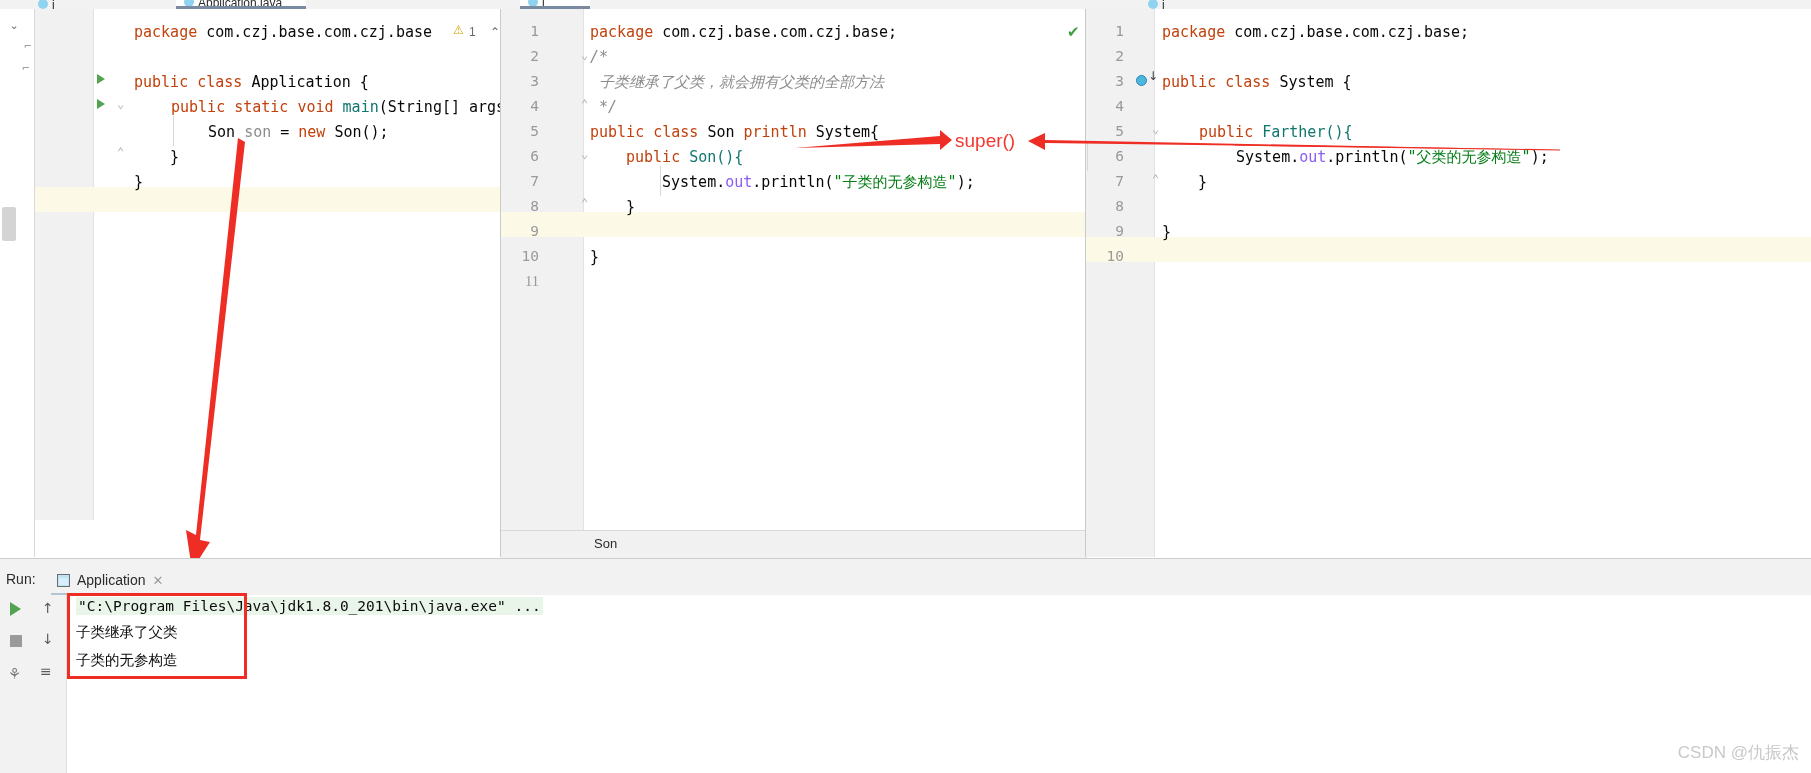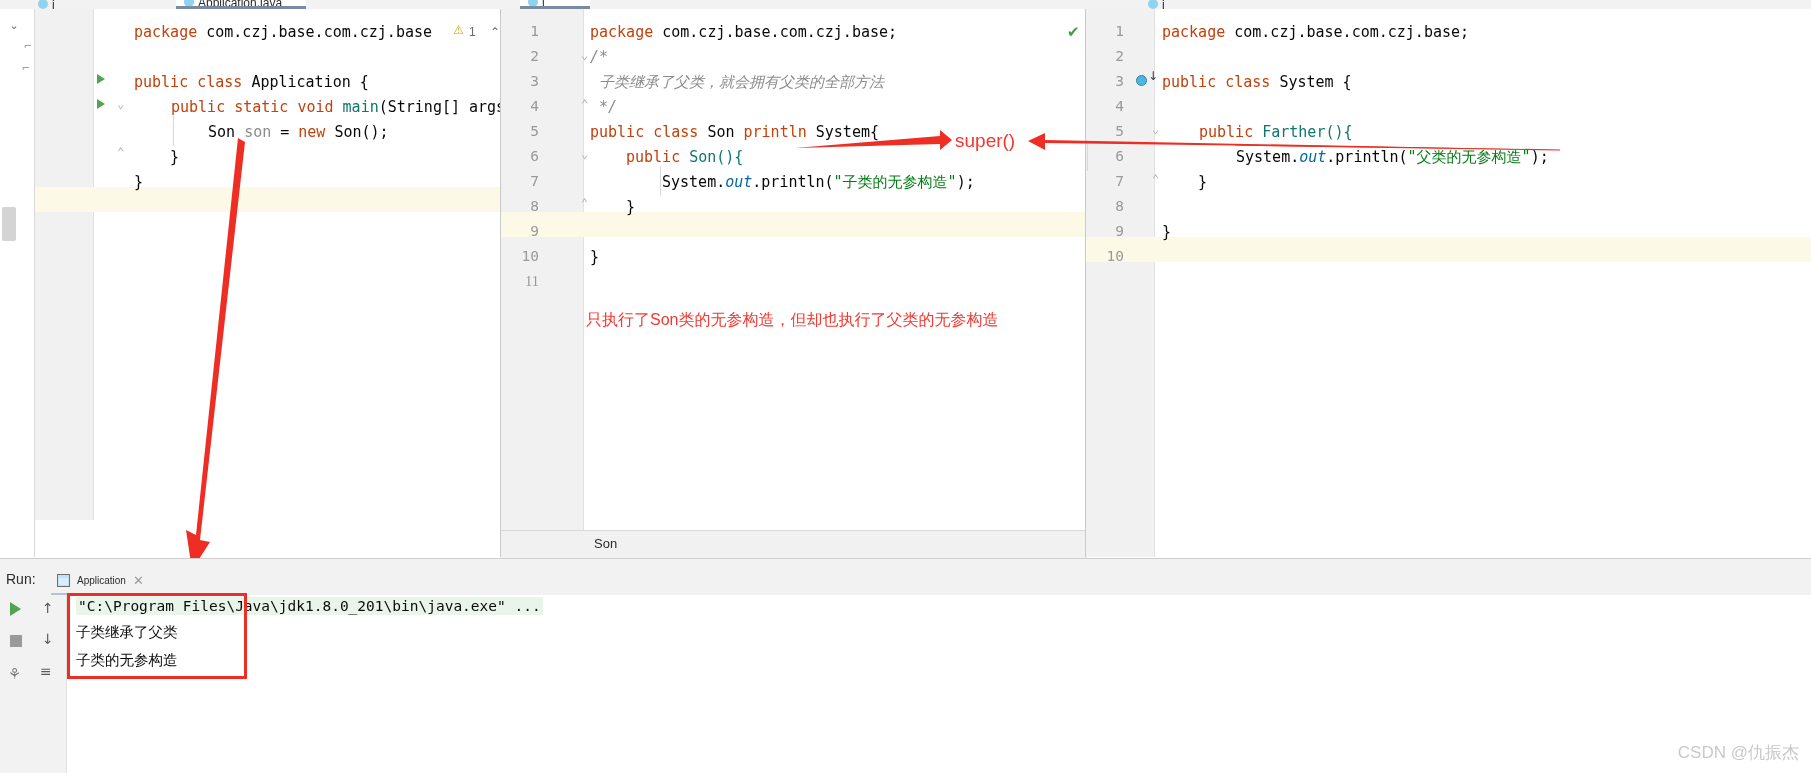--- a/index.html
+++ b/index.html
@@ -26,21 +26,21 @@
   .brace2{position:absolute;left:22px;top:52px;color:#a0a0a0;font-size:12px;font-family:"DejaVu Sans Mono",monospace;}
   .scrollthumb{position:absolute;left:2px;top:198px;width:14px;height:34px;background:#d4d4d4;border-radius:2px;}
 
   
   .pane{position:absolute;top:9px;background:#ffffff;overflow:hidden;}
   .pane .gut{position:absolute;left:0;top:0;bottom:0;background:#f1f1f1;border-right:1px solid #e2e2e2;}
   .ln{position:absolute;right:6px;font-family:"DejaVu Sans Mono",monospace;font-size:14.5px;color:#999999;text-align:right;width:34px;}
   .code{position:absolute;white-space:pre;font-family:"DejaVu Sans Mono",monospace;font-size:15px;color:#080808;letter-spacing:0px;}
   .kw{color:#c2410c;}
   .str{color:#067d17;}
-  .fld{color:#0369a1;font-style:italic;}
+  .fld{color:#8b5cf6;}
   .mth{color:#0f766e;}
   .loc{color:#8c8c8c;}
   .cmt{color:#8c8c8c;font-style:italic;}
 
   .hl-row{position:absolute;background:#fcfae6;}
   .foldmark{position:absolute;font-family:"DejaVu Sans Mono",monospace;font-size:12px;color:#b0b0b0;}
   .gutrun{position:absolute;width:0;height:0;border-left:8px solid #52a352;border-top:5px solid transparent;border-bottom:5px solid transparent;}
   .indentline{position:absolute;width:1px;background:#d8d8d8;}
   .warnicon{position:absolute;font-size:12px;color:#cfa000;}
 
@@ -51,21 +51,21 @@
   .crumbbar{position:absolute;left:501px;top:530px;width:585px;height:27px;background:#f1f1f1;border-top:1px solid #d9d9d9;border-right:1px solid #d9d9d9;}
   .crumbtxt{position:absolute;left:93px;top:5px;font-size:13px;color:#2b2b2b;}
   .whitegap{position:absolute;left:35px;top:520px;width:466px;height:37px;background:#ffffff;}
 
   
   .runwin{position:absolute;left:0;top:558px;width:1811px;height:215px;background:#f2f2f2;border-top:1px solid #cdcdcd;}
   .runlabel{position:absolute;left:6px;top:12px;font-size:14px;color:#2b2b2b;}
   .runtab{position:absolute;left:57px;top:8px;height:26px;display:flex;align-items:center;gap:7px;}
   .runtabicon{width:13px;height:13px;border:1px solid #6d6d6d;background:#bfe4f5;box-sizing:border-box;position:relative;}
   .runtabicon:before{content:"";position:absolute;left:1px;top:3px;right:1px;bottom:1px;background:#d8eefa;}
-  .runtabtxt{font-size:10px;color:#2b2b2b;}
+  .runtabtxt{font-size:14px;color:#2b2b2b;}
   .runtabclose{font-size:13px;color:#9a9a9a;}
   .runtabunder{position:absolute;left:51px;top:34px;width:160px;height:3px;background:#b4c3d4;}
 
   .runsidebar{position:absolute;left:0;top:36px;width:66px;bottom:0;background:#f2f2f2;border-right:1px solid #e0e0e0;}
   .rs-icon{position:absolute;font-family:"DejaVu Sans",sans-serif;font-size:14px;color:#5a5a5a;}
   .playtri{position:absolute;width:0;height:0;border-left:11px solid #52a352;border-top:7px solid transparent;border-bottom:7px solid transparent;}
   .stopsq{position:absolute;width:12px;height:12px;background:#9a9a9a;}
 
   .console{position:absolute;left:67px;top:36px;right:0;bottom:0;background:#ffffff;}
   .cline{position:absolute;white-space:pre;font-family:"DejaVu Sans Mono",monospace;font-size:14.5px;color:#0b0b0b;}
@@ -207,21 +207,20 @@
 
     <div class="code" style="left:76px;top:14px;"><span class="kw">package</span><span> com.czj.base.com.czj.base;</span></div>
     <div class="code" style="left:76px;top:64px;"><span class="kw">public class</span><span> System {</span></div>
     <div class="code" style="left:113px;top:114px;"><span class="kw">public</span><span class="mth"> Farther(){</span></div>
     <div class="code" style="left:150px;top:139px;"><span>System.</span><span class="fld">out</span><span>.println(</span><span class="str">"父类的无参构造"</span><span>);</span></div>
     <div class="code" style="left:76px;top:164px;"><span>    }</span></div>
     <div class="code" style="left:76px;top:214px;"><span>}</span></div>
   </div>
 
   <div class="annot-super" style="left:955px;top:130px;">super()</div>
-  <div class="annot" style="left:586px;top:310px;">只执行了Son类的无参构造，但却也执行了父类的无参构造</div>
 
   <svg class="overlay">
     <defs>
       <marker id="ah" markerWidth="6" markerHeight="6" refX="5" refY="3" orient="auto">
         <path d="M0,0 L6,3 L0,6 z" fill="#ee2d24"></path>
       </marker>
     </defs>
 
     <polygon points="795,148 940,136 940,130 952,140 940,150 940,144" fill="#ee2d24"></polygon>
 

